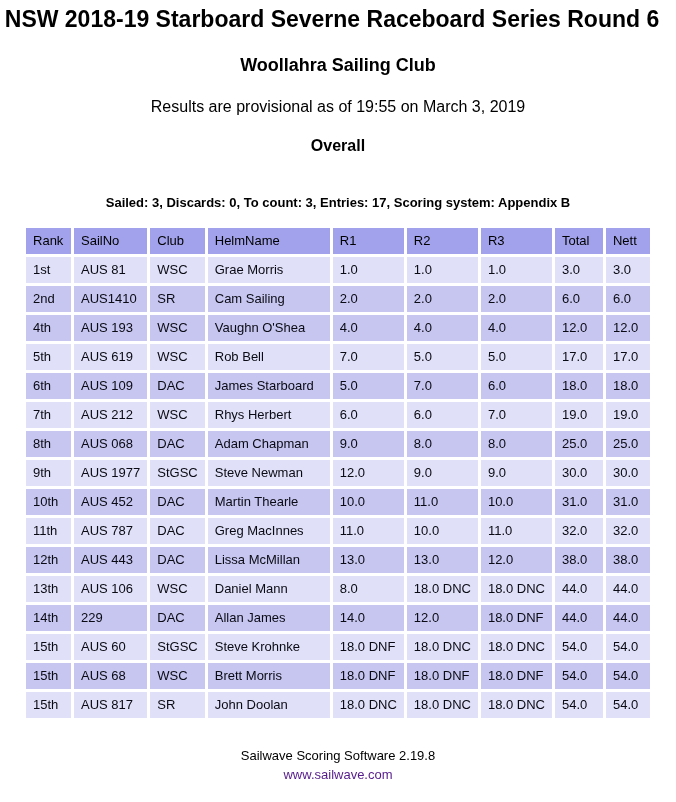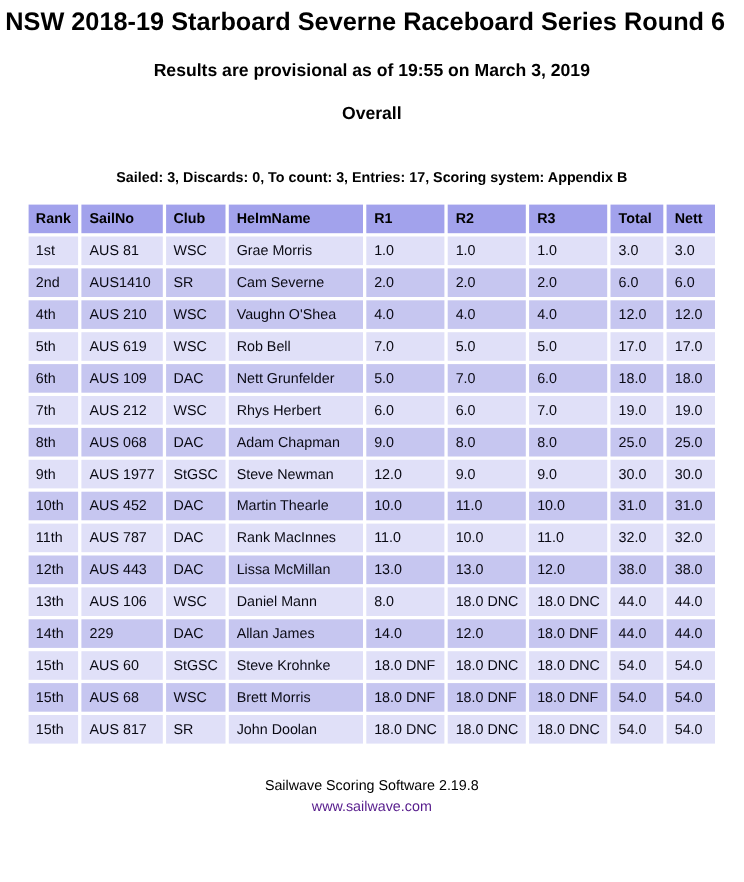--- a/index.html
+++ b/index.html
@@ -30,21 +30,21 @@
   h2.venue{
     margin:22px 0 0 0;
     font-size:18px;
     line-height:20px;
     font-weight:bold;
   }
   h3.provisional{
     margin:23px 0 0 0;
     font-size:16px;
     line-height:18px;
-    font-weight:bold;
+    font-weight:normal;
   }
   h3.section{
     margin:21px 0 0 0;
     font-size:16px;
     line-height:18px;
     font-weight:bold;
   }
   p.summary{
     margin:40px 0 0 0;
     font-size:13px;
@@ -61,21 +61,21 @@
   table.results th, table.results td{
     text-align:left;
     vertical-align:middle;
     padding:5px 7px;
     line-height:16px;
     white-space:nowrap;
     overflow:hidden;
   }
   table.results th{
     background:var(--header-bg);
-    font-weight:bold;
+    font-weight:normal;
     color:#000000;
   }
   tr.row-light td{ background:var(--row-light); }
   tr.row-dark  td{ background:var(--row-dark); }
   
   .results col.c-rank    {width:45px;}
   .results col.c-sailno  {width:71px;}
   .results col.c-club    {width:53px;}
   .results col.c-helmname{width:122px;}
   .results col.c-r1      {width:69px;}
@@ -95,20 +95,21 @@
     cursor:pointer;
   }
 </style>
 </head>
 <body>
 
 <div class="page">
 
   <h1 class="title">NSW 2018-19 Starboard Severne Raceboard Series Round 6</h1>
 
+  <h2 class="venue">Woollahra Sailing Club</h2>
 
   <h3 class="provisional">Results are provisional as of 19:55 on March 3, 2019</h3>
 
   <h3 class="section">Overall</h3>
 
   <p class="summary">Sailed: 3, Discards: 0, To count: 3, Entries: 17, Scoring system: Appendix B</p>
 
   <table class="results">
     <colgroup>
       <col class="c-rank">
@@ -143,30 +144,30 @@
           <td>1.0</td>
           <td>1.0</td>
           <td>1.0</td>
           <td>3.0</td>
           <td>3.0</td>
         </tr>
         <tr class="row-dark">
           <td>2nd</td>
           <td>AUS1410</td>
           <td>SR</td>
-          <td>Cam Severne</td>
+          <td>Cam Sailing</td>
           <td>2.0</td>
           <td>2.0</td>
           <td>2.0</td>
           <td>6.0</td>
           <td>6.0</td>
         </tr>
         <tr class="row-dark">
           <td>4th</td>
-          <td>AUS 210</td>
+          <td>AUS 193</td>
           <td>WSC</td>
           <td>Vaughn O'Shea</td>
           <td>4.0</td>
           <td>4.0</td>
           <td>4.0</td>
           <td>12.0</td>
           <td>12.0</td>
         </tr>
         <tr class="row-light">
           <td>5th</td>
@@ -176,21 +177,21 @@
           <td>7.0</td>
           <td>5.0</td>
           <td>5.0</td>
           <td>17.0</td>
           <td>17.0</td>
         </tr>
         <tr class="row-dark">
           <td>6th</td>
           <td>AUS 109</td>
           <td>DAC</td>
-          <td>Nett Grunfelder</td>
+          <td>James Starboard</td>
           <td>5.0</td>
           <td>7.0</td>
           <td>6.0</td>
           <td>18.0</td>
           <td>18.0</td>
         </tr>
         <tr class="row-light">
           <td>7th</td>
           <td>AUS 212</td>
           <td>WSC</td>
@@ -231,21 +232,21 @@
           <td>10.0</td>
           <td>11.0</td>
           <td>10.0</td>
           <td>31.0</td>
           <td>31.0</td>
         </tr>
         <tr class="row-light">
           <td>11th</td>
           <td>AUS 787</td>
           <td>DAC</td>
-          <td>Rank MacInnes</td>
+          <td>Greg MacInnes</td>
           <td>11.0</td>
           <td>10.0</td>
           <td>11.0</td>
           <td>32.0</td>
           <td>32.0</td>
         </tr>
         <tr class="row-dark">
           <td>12th</td>
           <td>AUS 443</td>
           <td>DAC</td>

